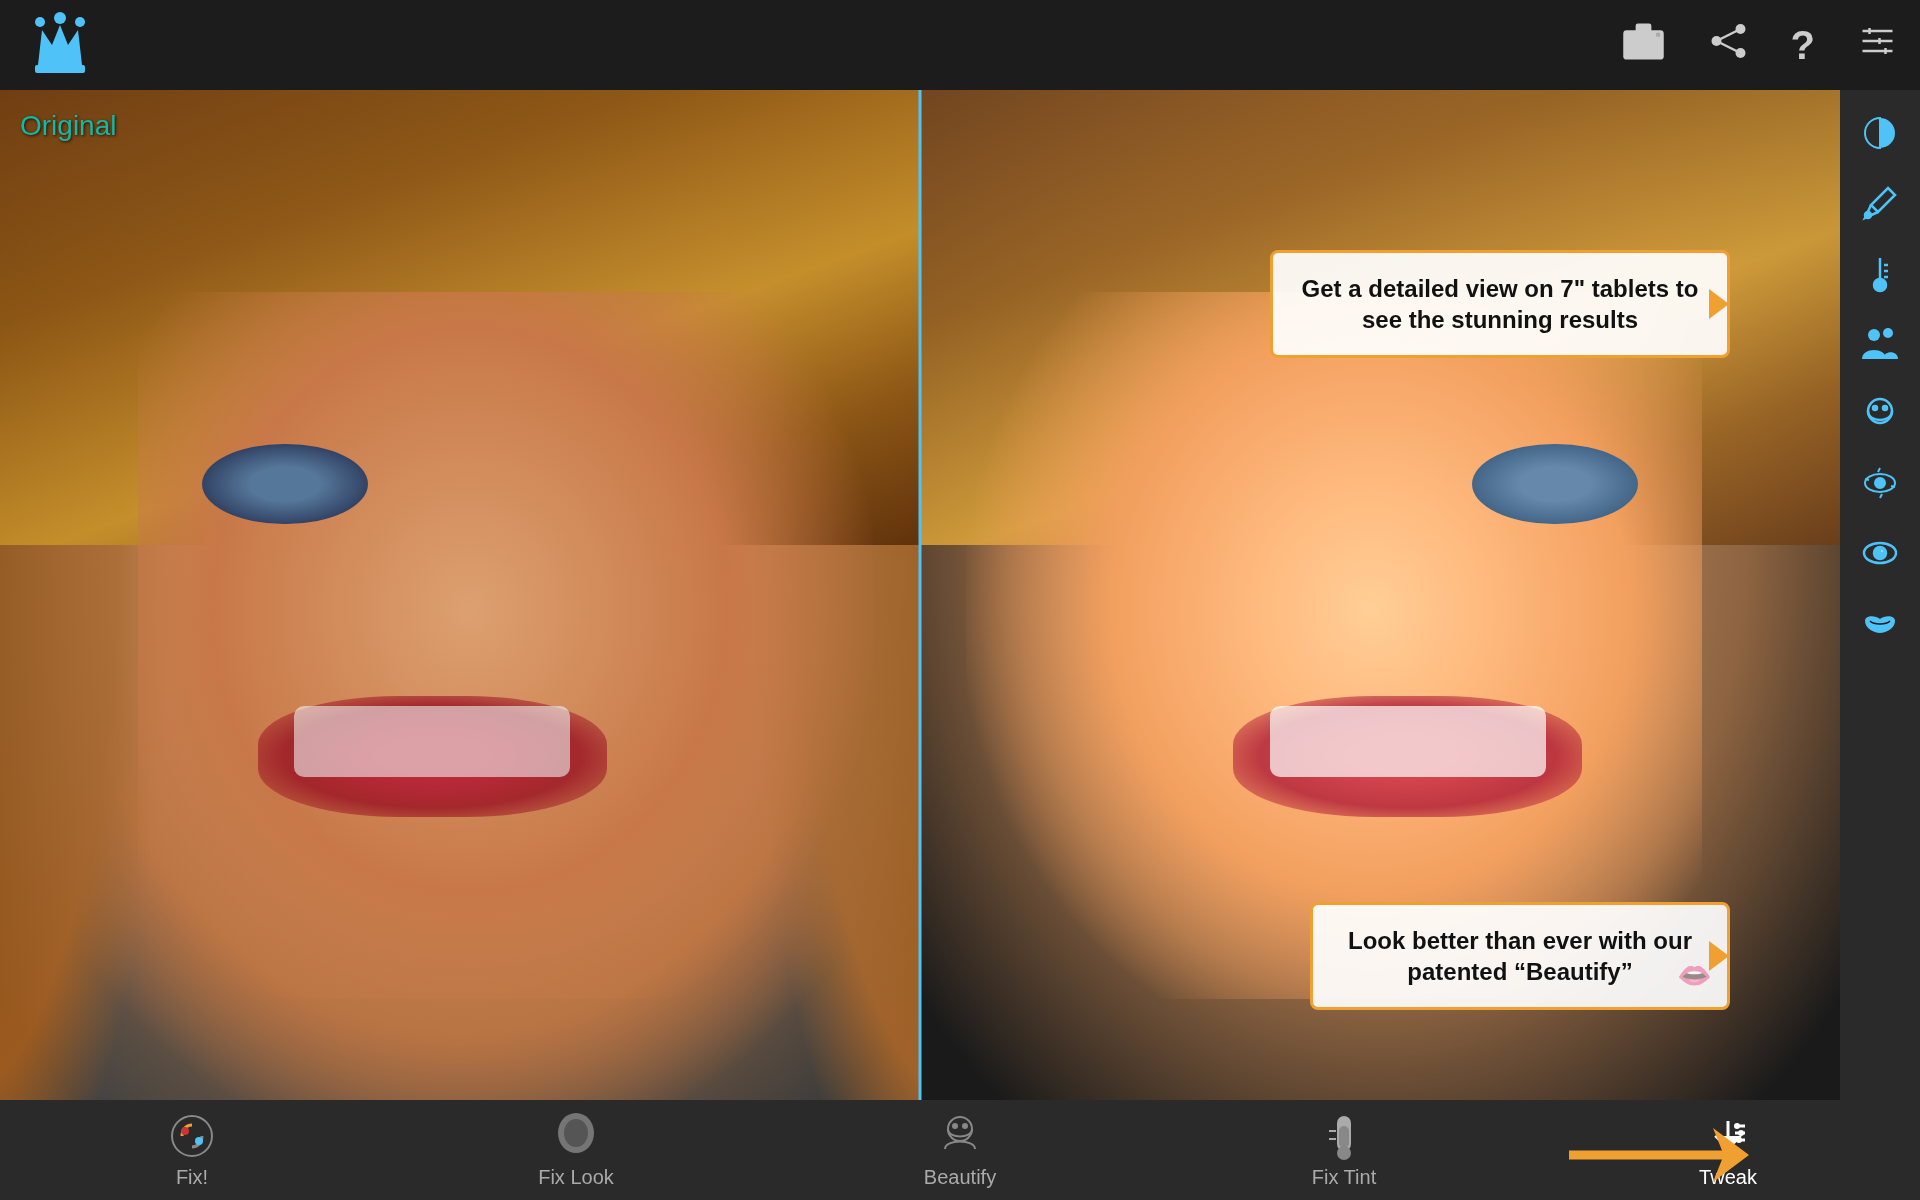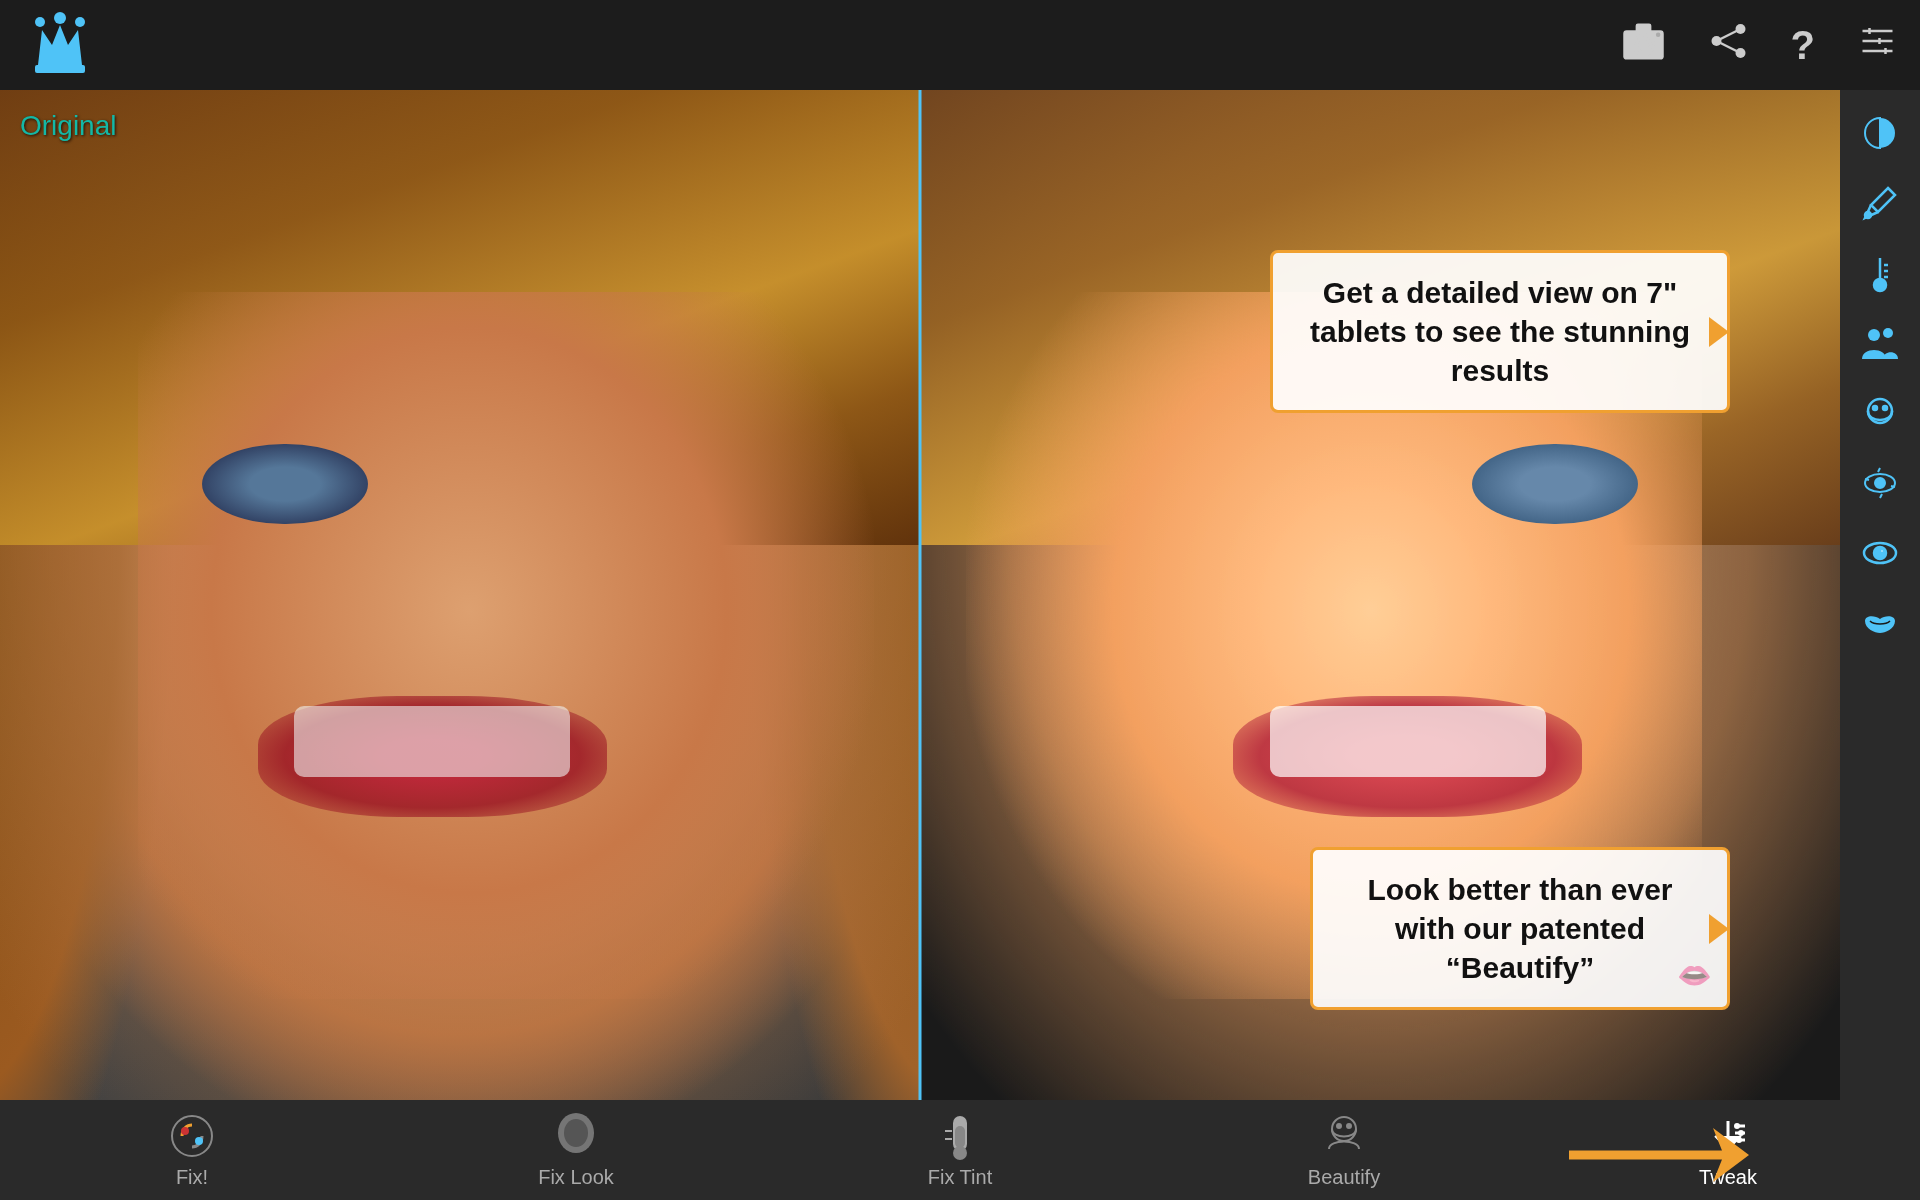--- a/index.html
+++ b/index.html
@@ -105,21 +105,21 @@
       width: 460px;
     }
 
     #tooltip2 {
       bottom: 90px;
       right: 110px;
       width: 420px;
     }
 
     .tooltip-text {
-      font-size: 30px;
+      font-size: 24px;
       font-weight: bold;
       color: #111;
       line-height: 1.3;
       text-align: center;
     }
 
     
     #right-sidebar {
       position: absolute;
       top: 90px;
@@ -421,39 +421,39 @@
 
   <div class="bottom-tool">
     <svg viewBox="0 0 50 50" width="52" height="52">
       <ellipse cx="25" cy="22" rx="18" ry="20" fill="#888" opacity="0.8"></ellipse>
       <ellipse cx="25" cy="22" rx="12" ry="14" fill="#555"></ellipse>
     </svg>
     <span class="tool-label">Fix Look</span>
   </div>
 
   <div class="bottom-tool">
+    <svg viewBox="0 0 50 50" width="52" height="52" fill="none" stroke="#888" stroke-width="2">
+      <circle cx="25" cy="18" r="12"></circle>
+      <path d="M13 18 C13 28 37 28 37 18"></path>
+      <path d="M10 38 C10 28 40 28 40 38"></path>
+      <circle cx="20" cy="15" r="2" fill="#888"></circle>
+      <circle cx="30" cy="15" r="2" fill="#888"></circle>
+    </svg>
+    <span class="tool-label">Beautify</span>
+  </div>
+
+  <div class="bottom-tool">
     <svg viewBox="0 0 50 50" width="52" height="52" fill="none">
       <rect x="18" y="5" width="14" height="35" rx="7" fill="#aaa"></rect>
       <rect x="20" y="15" width="10" height="22" rx="5" fill="#888"></rect>
       <line x1="10" y1="20" x2="17" y2="20" stroke="#aaa" stroke-width="2"></line>
       <line x1="10" y1="28" x2="17" y2="28" stroke="#aaa" stroke-width="2"></line>
       <circle cx="25" cy="42" r="7" fill="#888"></circle>
     </svg>
     <span class="tool-label">Fix Tint</span>
-  </div>
-
-  <div class="bottom-tool">
-    <svg viewBox="0 0 50 50" width="52" height="52" fill="none" stroke="#888" stroke-width="2">
-      <circle cx="25" cy="18" r="12"></circle>
-      <path d="M13 18 C13 28 37 28 37 18"></path>
-      <path d="M10 38 C10 28 40 28 40 38"></path>
-      <circle cx="20" cy="15" r="2" fill="#888"></circle>
-      <circle cx="30" cy="15" r="2" fill="#888"></circle>
-    </svg>
-    <span class="tool-label">Beautify</span>
   </div>
 
   <div class="bottom-tool active">
     <svg viewBox="0 0 50 50" width="52" height="52" fill="none">
 
       <path d="M12 25 L25 38 L38 25" fill="white" stroke="white" stroke-width="2"></path>
       <path d="M25 10 L25 38" stroke="white" stroke-width="3"></path>
       <line x1="32" y1="15" x2="42" y2="15" stroke="white" stroke-width="3"></line>
       <line x1="32" y1="22" x2="42" y2="22" stroke="white" stroke-width="3"></line>
       <line x1="32" y1="29" x2="42" y2="29" stroke="white" stroke-width="3"></line>

